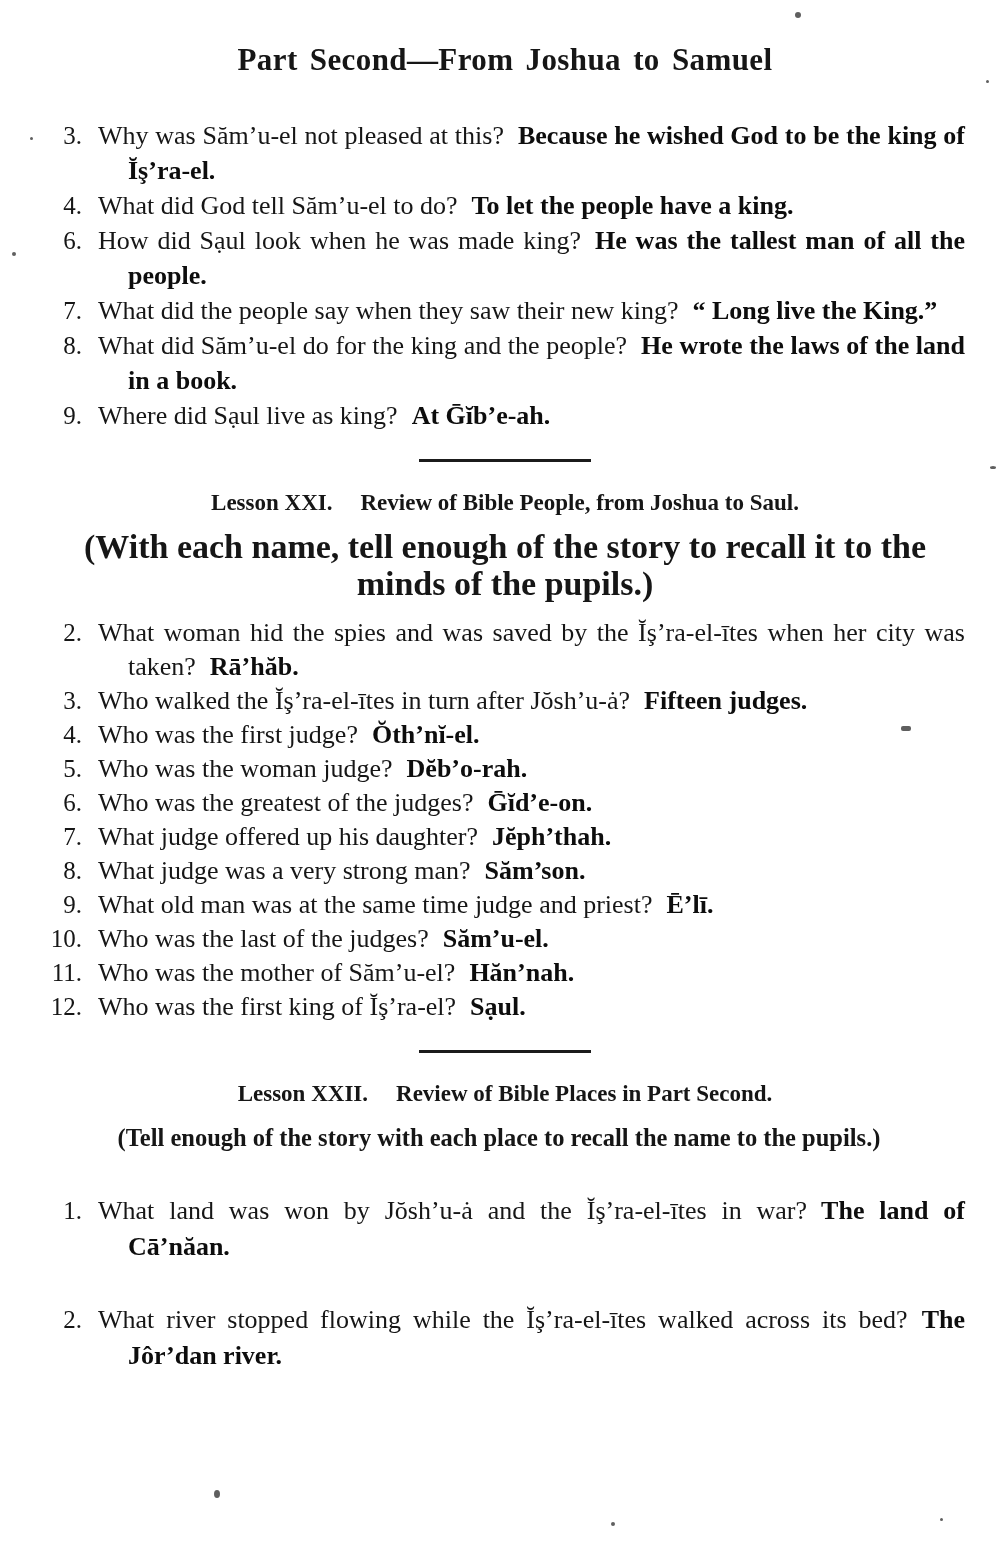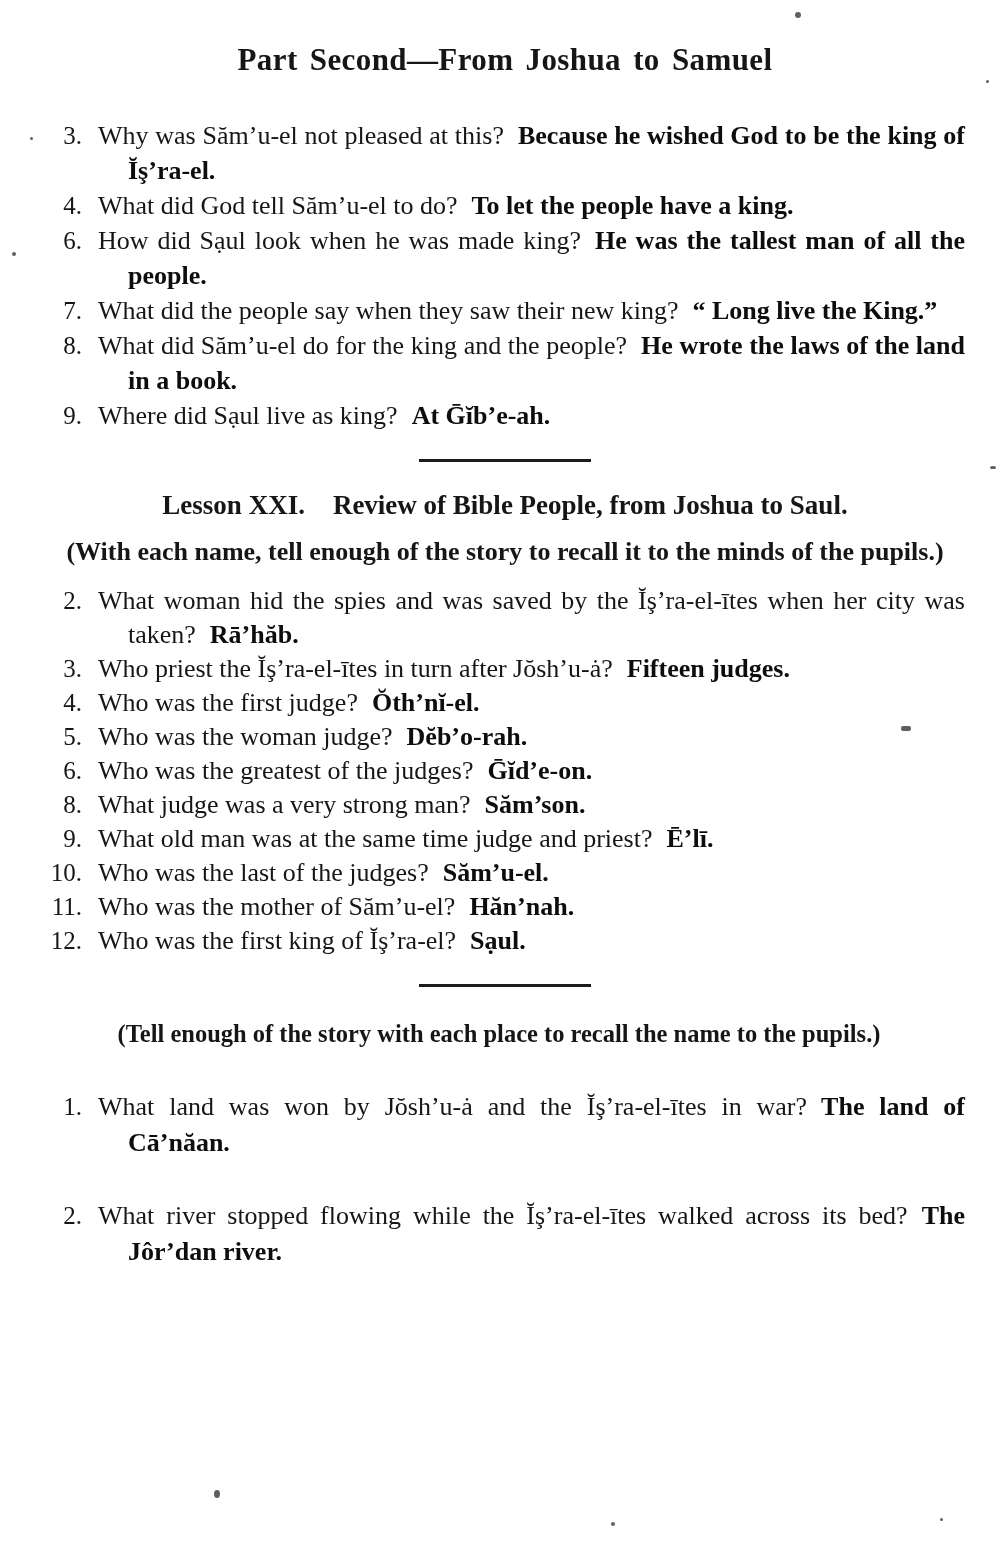--- a/index.html
+++ b/index.html
@@ -42,29 +42,29 @@
   }
   .a { margin-left: 14px; font-weight: 700; color: #0d0d0d; }
   .divider {
     width: 172px;
     height: 0;
     border-top: 3px solid #1b1b1b;
     margin: 26px auto 28px auto;
   }
   h2.lesson {
     text-align: center;
-    font-size: 27px;
+    font-size: 23px;
     font-weight: 700;
     margin: 0 0 12px 0;
   }
   .ht { margin-left: 28px; }
   .note {
     text-align: center;
     font-weight: 700;
-    font-size: 26px;
+    font-size: 34px;
     line-height: 37px;
     margin: 0 0 14px 0;
   }
   .note22 {
     font-size: 24.5px;
     white-space: nowrap;
     margin: 8px -10px 12px -22px;
   }
   .speck {
     position: absolute;
@@ -107,50 +107,56 @@
     <span class="hl">Lesson XXI.</span><span class="ht">Review of Bible People, from Joshua to Saul.</span>
   </h2>
 
   <p class="note">(With each name, tell enough of the story to recall it to the minds of the pupils.)</p>
 
   <section class="qa l21">
     <p class="item">
       <span class="num">2.</span><span class="q">What woman hid the spies and was saved by the Ĭş’ra-el-ītes when her city was taken?</span><b class="a">Rā’hăb.</b>
     </p>
     <p class="item">
-      <span class="num">3.</span><span class="q">Who priest the Ĭş’ra-el-ītes in turn after Jŏsh’u-ȧ?</span><b class="a">Fifteen judges.</b>
+      <span class="num">3.</span><span class="q">Who walked the Ĭş’ra-el-ītes in turn after Jŏsh’u-ȧ?</span><b class="a">Fifteen judges.</b>
     </p>
     <p class="item">
       <span class="num">4.</span><span class="q">Who was the first judge?</span><b class="a">Ŏth’nĭ-el.</b>
     </p>
     <p class="item">
       <span class="num">5.</span><span class="q">Who was the woman judge?</span><b class="a">Dĕb’o-rah.</b>
     </p>
     <p class="item">
       <span class="num">6.</span><span class="q">Who was the greatest of the judges?</span><b class="a">Ḡĭd’e-on.</b>
+    </p>
+    <p class="item">
+      <span class="num">7.</span><span class="q">What judge offered up his daughter?</span><b class="a">Jĕph’thah.</b>
     </p>
     <p class="item">
       <span class="num">8.</span><span class="q">What judge was a very strong man?</span><b class="a">Săm’son.</b>
     </p>
     <p class="item">
       <span class="num">9.</span><span class="q">What old man was at the same time judge and priest?</span><b class="a">Ē’lī.</b>
     </p>
     <p class="item">
       <span class="num">10.</span><span class="q">Who was the last of the judges?</span><b class="a">Săm’u-el.</b>
     </p>
     <p class="item">
       <span class="num">11.</span><span class="q">Who was the mother of Săm’u-el?</span><b class="a">Hăn’nah.</b>
     </p>
     <p class="item">
       <span class="num">12.</span><span class="q">Who was the first king of Ĭş’ra-el?</span><b class="a">Sạul.</b>
     </p>
   </section>
 
   <div class="divider"></div>
 
+  <h2 class="lesson">
+    <span class="hl">Lesson XXII.</span><span class="ht">Review of Bible Places in Part Second.</span>
+  </h2>
 
   <p class="note note22">(Tell enough of the story with each place to recall the name to the pupils.)</p>
 
   <section class="qa l22">
     <p class="item">
       <span class="num">1.</span><span class="q">What land was won by Jŏsh’u-ȧ and the Ĭş’ra-el-ītes in war?</span><b class="a">The land of Cā’năan.</b>
     </p>
     <p class="item">
       <span class="num">2.</span><span class="q">What river stopped flowing while the Ĭş’ra-el-ītes walked across its bed?</span><b class="a">The Jôr’dan river.</b>
     </p>

